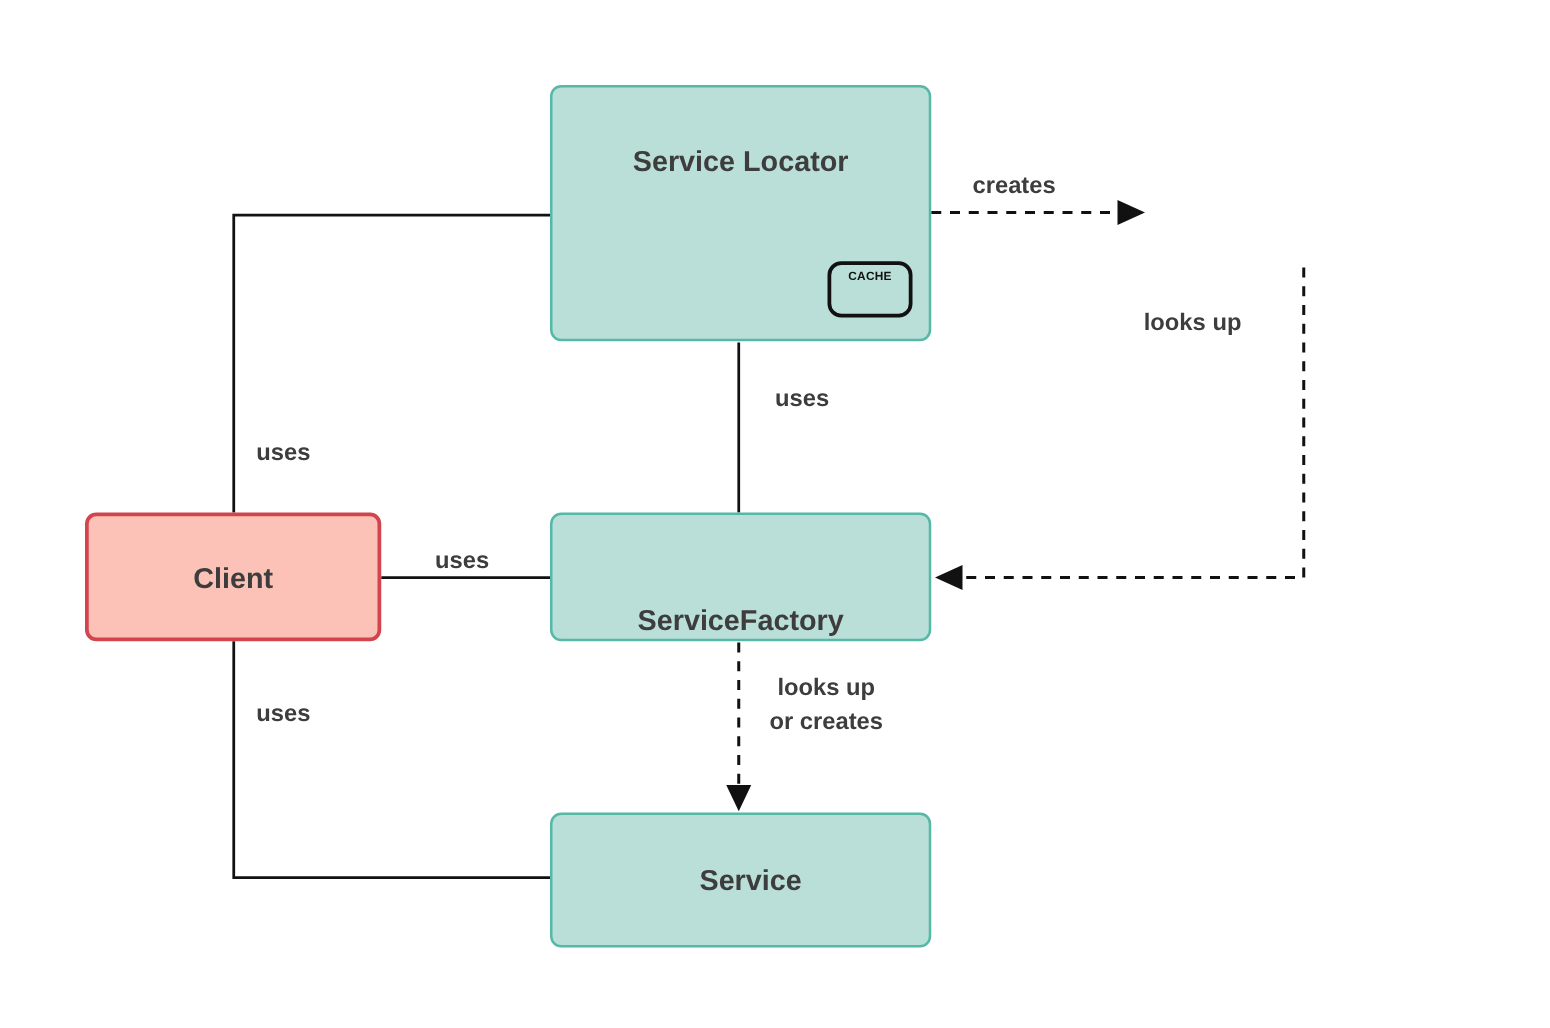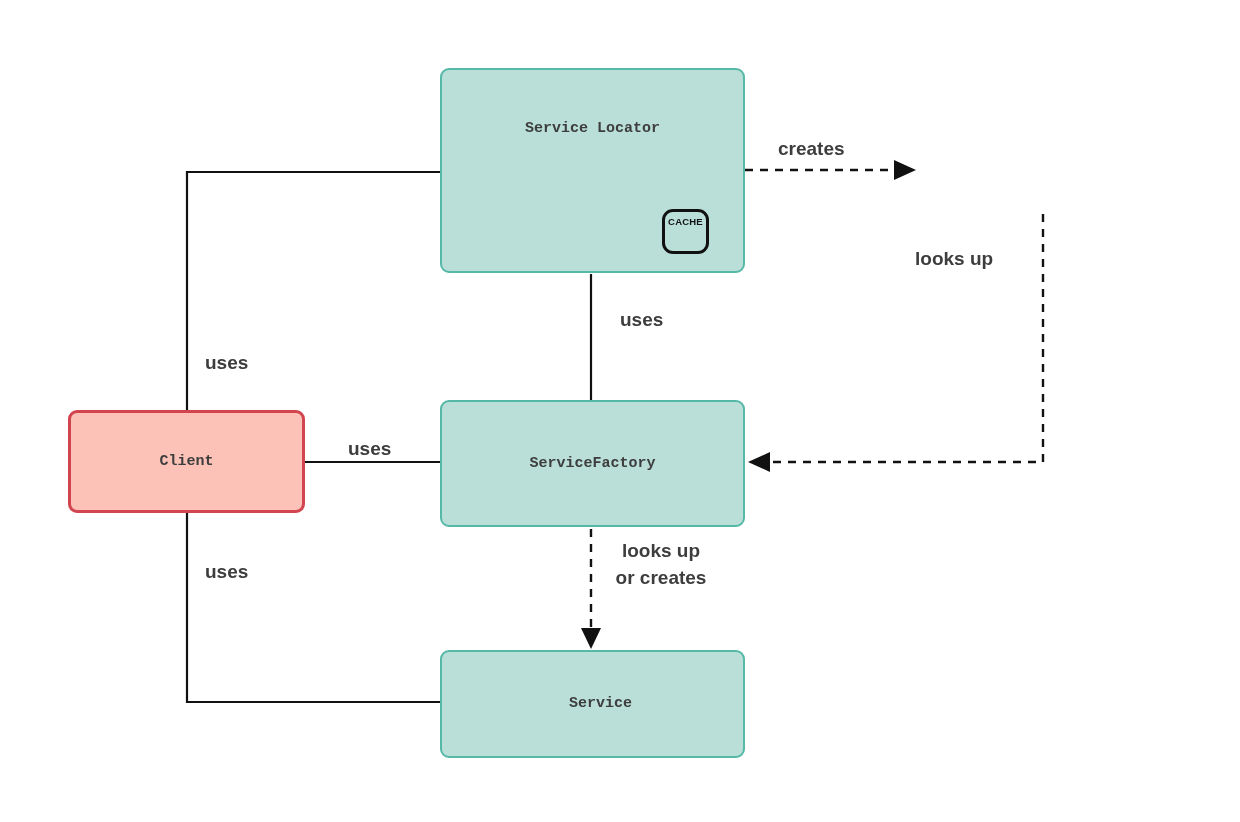--- a/index.html
+++ b/index.html
@@ -8,25 +8,25 @@
     font-family:"Liberation Sans", sans-serif; overflow:hidden;
   }
   svg.edge-layer { position:absolute; left:0; top:0; width:1240px; height:822px; }
   .node {
     position:absolute; box-sizing:border-box; border-radius:9px;
     display:flex; align-items:center; justify-content:center;
     font-weight:bold; color:#3d3d3d; font-size:22px; text-align:center;
   }
   .node.teal { background:#b9dfd8; border:2.5px solid #56b8a7; }
   .node.red  { background:#fcc1b7; border:3px solid #d2454f; }
-  .node-title { line-height:30px; font-size:15px;font-family:Liberation Mono, monospace; }
+  .node-title { line-height:30px; font-size:23px; }
   .node-sl { align-items:flex-start; }
   .node-sl .node-title { margin-top:44px; }
   .cache-badge {
-    position:absolute; left:220px; top:139px; width:47px; height:45px;
+    position:absolute; left:220px; top:139px; width:68px; height:45px;
     box-sizing:border-box; border:3px solid #111111; border-radius:11px;
     background:transparent; display:flex; justify-content:center; align-items:flex-start;
     padding-top:4px; font-size:9.5px; font-weight:bold; color:#111111; letter-spacing:0.2px;
   }
   .edge-label {
     position:absolute; font-weight:bold; color:#3d3d3d; font-size:19px;
     white-space:nowrap; line-height:27px;
   }
   .edge-label.center { text-align:center; }
 </style>
@@ -57,21 +57,21 @@
     <div class="cache-badge">
       <span>CACHE</span>
     </div>
   </div>
 
 
   <div class="node red" style="left:68px; top:410px; width:237px; height:103px;text-align:right;">
     <span class="node-title">Client</span>
   </div>
 
-  <div class="node teal" style="left:440px; top:400px; width:305px; height:127px;">
+  <div class="node teal" style="left:440px; top:410px; width:305px; height:103px;align-items:flex-end;">
     <span class="node-title">ServiceFactory</span>
   </div>
 
   <div class="node teal" style="left:440px; top:650px; width:305px; height:108px;padding-left:16px;">
     <span class="node-title">Service</span>
   </div>
 
   <div class="edge-label" style="left:205px; top:349px;">uses</div>
 
   <div class="edge-label" style="left:620px; top:306px;">uses</div>

